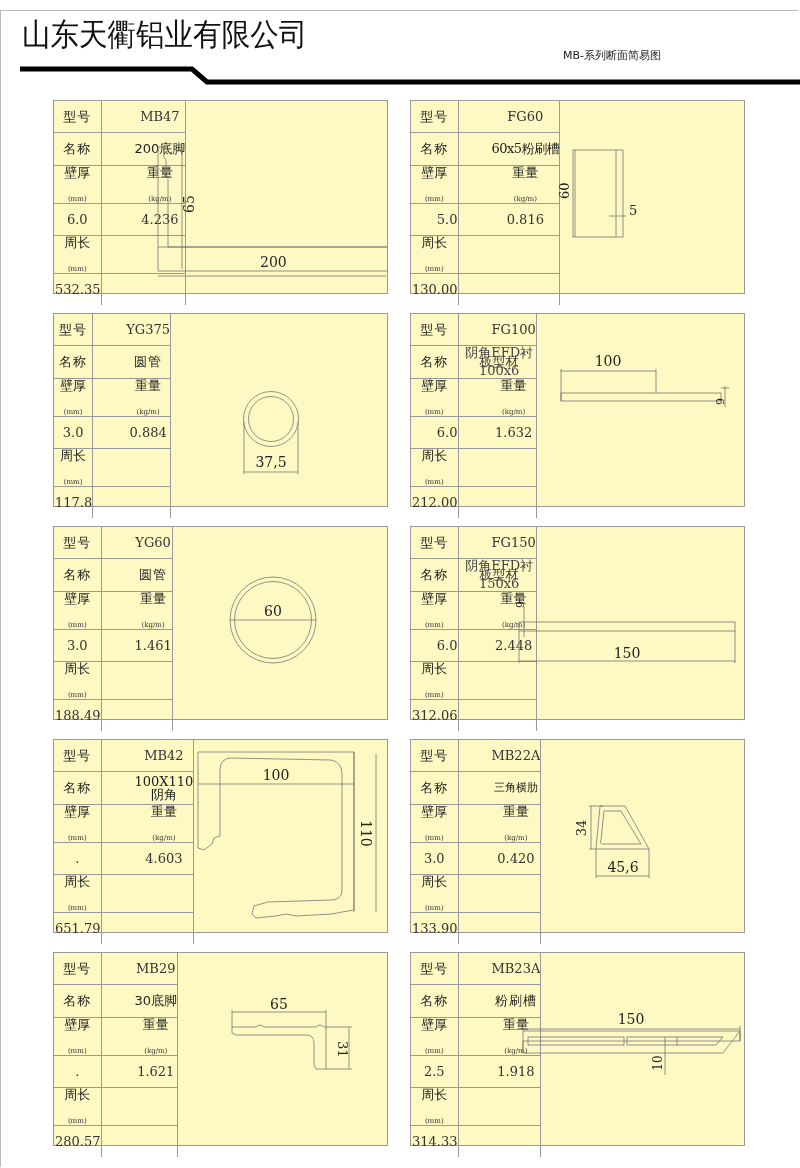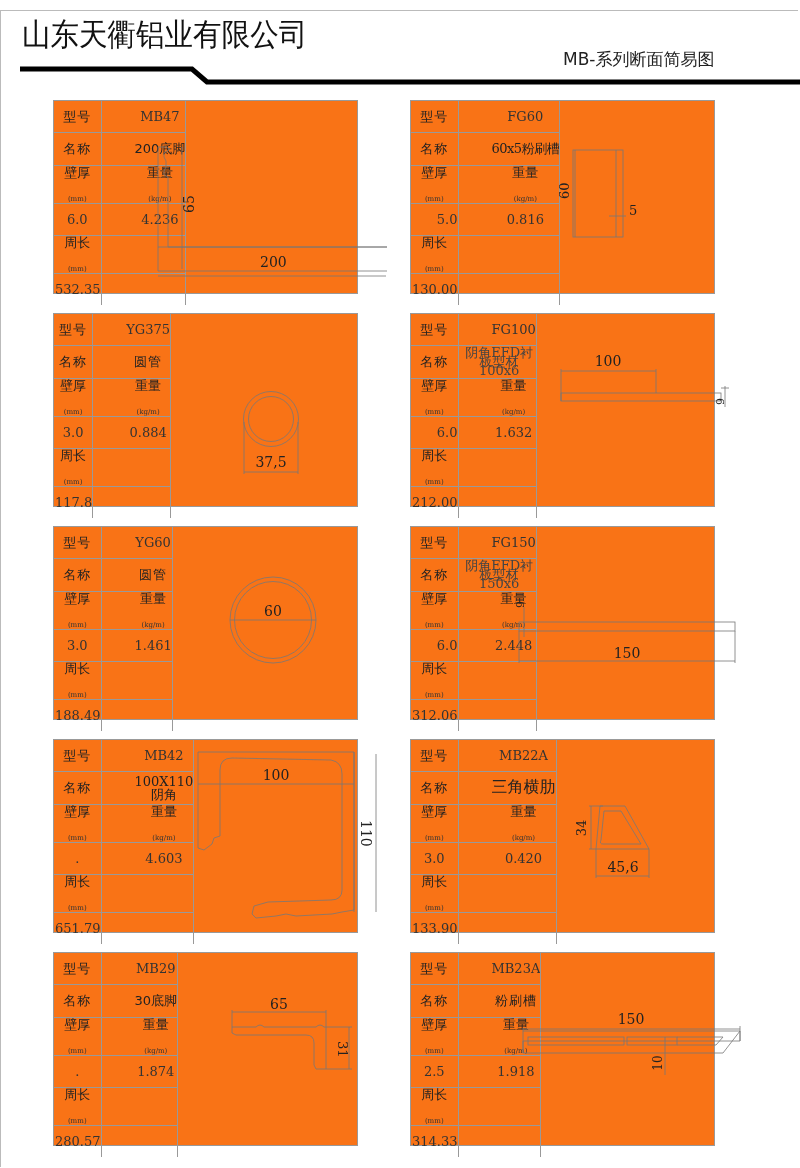--- a/index.html
+++ b/index.html
@@ -1,21 +1,21 @@
 <!DOCTYPE html>
 <html><head>
 <meta charset="utf-8">
 <style>
   html,body{margin:0;padding:0;background:#fff;}
   body{width:800px;height:1168px;position:relative;overflow:hidden;font-family:"DejaVu Serif","Liberation Serif",serif;color:#222;}
   .page-border{position:absolute;left:0;top:10px;width:798px;height:1157px;border-top:1px solid #bbb;border-left:1px solid #bbb;box-sizing:border-box;}
   .company{position:absolute;left:22px;top:14px;font-size:31px;letter-spacing:0px;font-family:"DejaVu Sans","Liberation Sans",sans-serif;font-weight:normal;color:#111;transform:scaleX(0.92);transform-origin:left;}
-  .doc-title{position:absolute;left:563px;top:48px;font-size:17px;color:#222;font-family:"DejaVu Sans","Liberation Sans",sans-serif;}
+  .doc-title{position:absolute;left:563px;top:48px;font-size:11px;color:#222;font-family:"DejaVu Sans","Liberation Sans",sans-serif;}
   .header-rule{position:absolute;left:0;top:0;width:800px;height:100px;}
-  .panel{position:absolute;width:305px;height:194px;border:1px solid #999;box-sizing:border-box;background:#f97316;text-decoration:underline;}
+  .panel{position:absolute;width:335px;height:194px;border:1px solid #999;box-sizing:border-box;background:#fef9c3;text-decoration:underline;}
   .spec{position:absolute;left:0;top:0;width:102px;height:100%;border-collapse:collapse;}
   .spec td{border:1px solid #999;border-top:none;border-left:none;padding:0;height:31.3px;text-align:center;vertical-align:middle;font-size:13px;white-space:nowrap;overflow:hidden;}
   .spec tr:last-child td{border-bottom:none;}
   .spec td.c1{width:43px;}
   .spec td.c2{width:58px;padding-left:33px;}
   .lbl{font-size:14px;letter-spacing:1px;font-family:"DejaVu Serif",serif;}
   .lbl2{font-size:14px;line-height:13px;}
   .unit{display:block;font-size:7px;line-height:8px;color:#333;margin-top:16px;}
   .val{font-size:12.5px;color:#333;}
   .val.left{text-align:right;padding-left:1px;}
@@ -327,21 +327,21 @@
 
 <div class="panel" style="left:410px;top:739px;">
   <table class="spec">
     <tbody>
         <tr>
           <td class="c1 lbl">型号</td>
           <td class="c2 val">MB22A</td>
         </tr>
     <tr>
           <td class="c1 lbl">名称</td>
-          <td class="c2 lbl" style="font-size:16px;letter-spacing:0;margin-left:28px;">三角横肋</td>
+          <td class="c2 lbl" style="font-size:11px;letter-spacing:0;margin-left:28px;">三角横肋</td>
         </tr>
     <tr>
           <td class="c1 lbl2"><span>壁厚</span><span class="unit">(mm)</span></td>
           <td class="c2 lbl2"><span>重量</span><span class="unit">(kg/m)</span></td>
         </tr>
     <tr>
           <td class="c1 val">3.0</td>
           <td class="c2 val">0.420</td>
         </tr>
     <tr>
@@ -380,21 +380,21 @@
     <tr>
           <td class="c1 lbl">名称</td>
           <td class="c2 name-sans">30底脚</td>
         </tr>
     <tr>
           <td class="c1 lbl2"><span>壁厚</span><span class="unit">(mm)</span></td>
           <td class="c2 lbl2"><span>重量</span><span class="unit">(kg/m)</span></td>
         </tr>
     <tr>
           <td class="c1 val">.</td>
-          <td class="c2 val">1.874</td>
+          <td class="c2 val">1.621</td>
         </tr>
     <tr>
           <td class="c1 lbl2"><span>周长</span><span class="unit">(mm)</span></td>
           <td class="c2"></td>
         </tr>
     <tr>
           <td class="c1 val left">280.57</td>
           <td class="c2"></td>
         </tr>
   </tbody>

